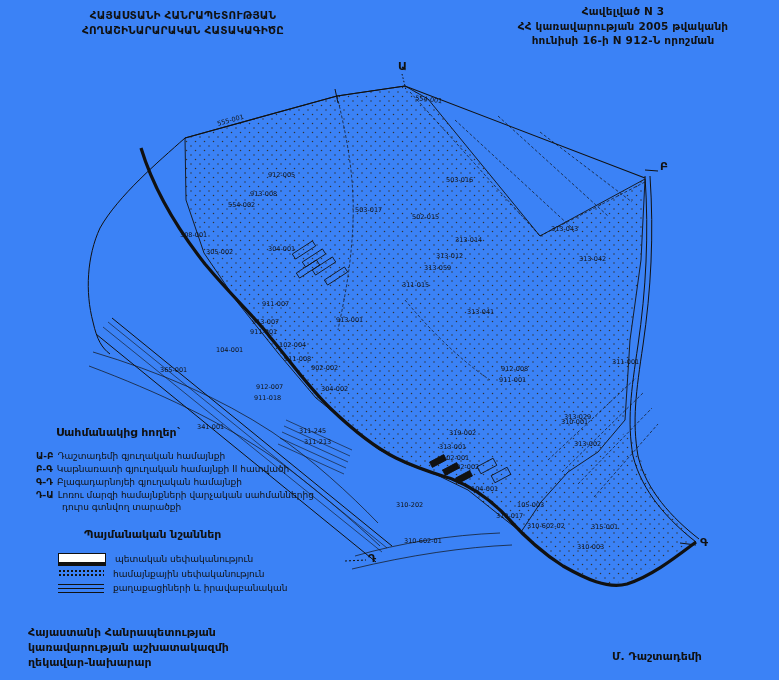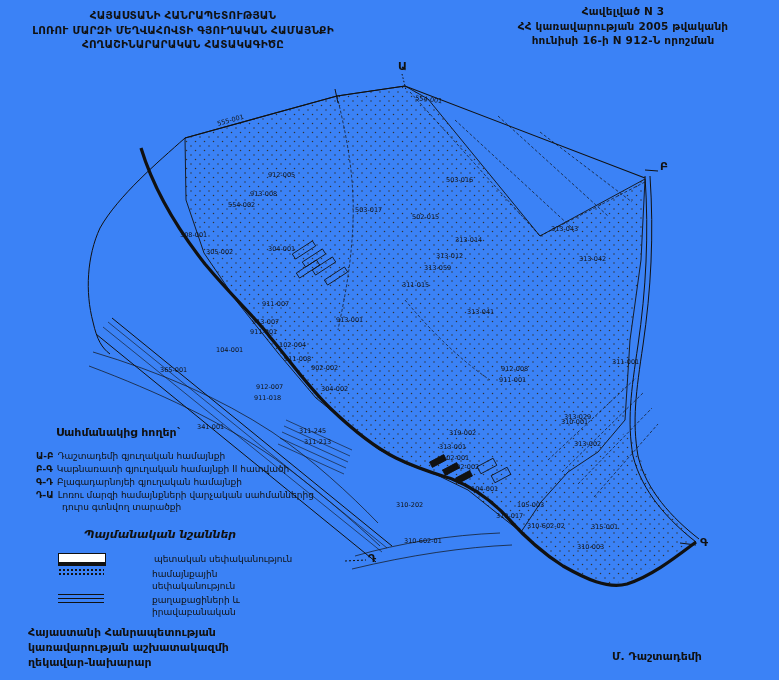--- a/index.html
+++ b/index.html
@@ -9,40 +9,39 @@
        letter-spacing:.2px;white-space:nowrap;}
   #hdr-left{left:18px;top:8px;width:330px;}
   #hdr-right{left:478px;top:4px;width:290px;}
   #map-svg{position:absolute;left:0;top:0;}
   .lgnd{position:absolute;font-size:9px;line-height:1.35;}
   #legend-adjacent{left:36px;top:426px;width:292px;}
   #legend-adjacent .lg-title{font-weight:bold;font-size:11px;margin:0 0 9px 20px;}
   .adj-item{padding-left:26px;text-indent:-26px;margin-bottom:1px;}
   .adj-code{font-weight:bold;margin-right:4px;}
   #legend-signs{left:58px;top:528px;width:240px;}
-  #legend-signs .lg-title{font-weight:bold;font-size:11px;margin:0 0 10px 26px;font-style:italic;}
-  .sign-row{display:flex;margin-bottom:2px;gap:39px;}
+  #legend-signs .lg-title{font-weight:bold;font-size:11px;margin:0 0 10px 26px;}
+  .sign-row{display:flex;align-items:center;margin-bottom:2px;}
   .sym{flex:0 0 auto;width:46px;margin-right:9px;}
   .sym-rect{height:8px;background:#fff;border:1.5px solid #111;border-bottom:4px solid #111;}
   .sym-dots{height:9px;background-image:radial-gradient(#111 0.8px,transparent 0.9px);
             background-size:4px 4px;}
   .sym-lines{height:9px;background:repeating-linear-gradient(to bottom,#111 0 1px,transparent 1px 4px);}
   .sym-line{height:1px;background:#111;}
   .ftr{position:absolute;font-weight:bold;font-size:11px;line-height:1.35;}
   #ftr-left{left:28px;top:626px;}
   #ftr-right{left:612px;top:650px;}
 </style>
 </head>
 <body>
 
 <div id="page">
 
   <div id="hdr-left" class="hdr">
     <div>ՀԱՅԱՍՏԱՆԻ ՀԱՆՐԱՊԵՏՈՒԹՅԱՆ</div>
-    <div>ԼՈՌՈՒ ՄԱՐԶԻ ՄԵՂՎԱՀՈՎՏԻ ԳՅՈՒՂԱԿԱՆ ՀԱՄԱՅՆՔԻ</div>
     <div>ՀՈՂԱՇԻՆԱՐԱՐԱԿԱՆ ՀԱՏԱԿԱԳԻԾԸ</div>
   </div>
   <div id="hdr-right" class="hdr">
     <div>Հավելված N 3</div>
     <div>ՀՀ կառավարության 2005 թվականի</div>
     <div>հունիսի 16-ի N 912-Ն որոշման</div>
   </div>
 
   <svg id="map-svg" width="779" height="680" viewBox="0 0 779 680">
     <defs>

